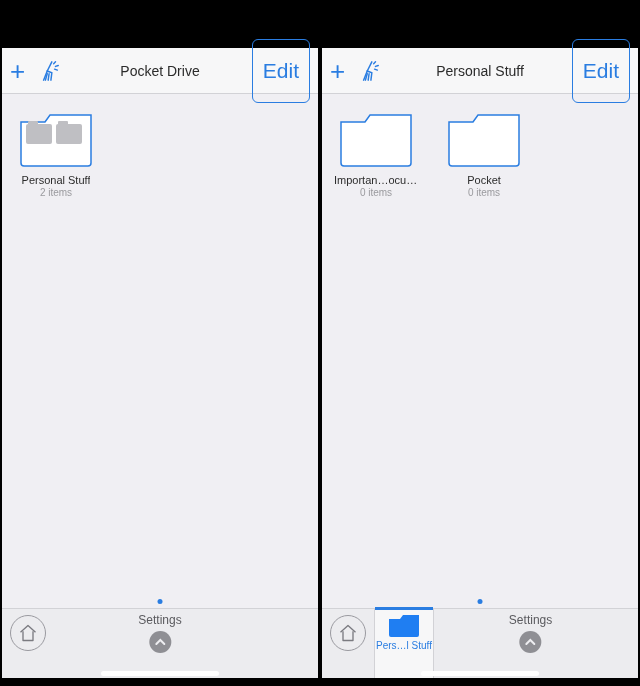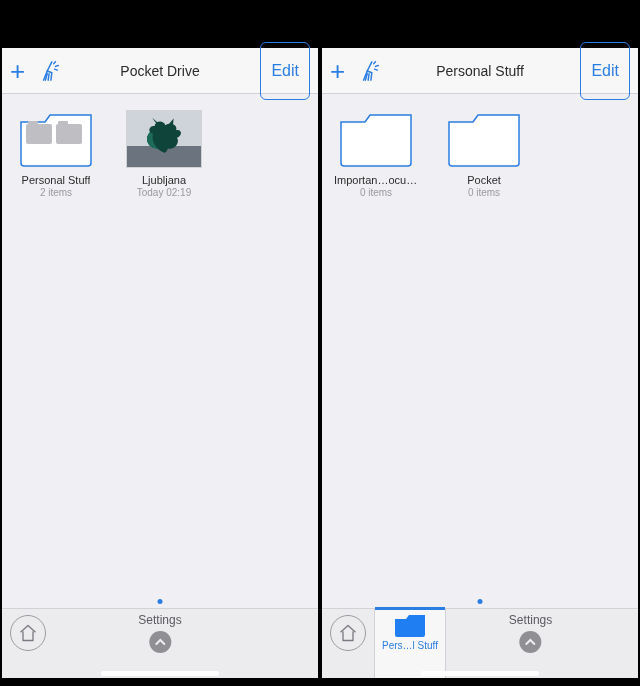--- a/index.html
+++ b/index.html
@@ -43,21 +43,21 @@
     text-align: center;
     font-size: 14px; color: #2b2b2b;
     pointer-events: none;
   }
   .nav-right { margin-left: auto; }
   .edit-btn {
     border: 1.5px solid #2a7de1;
     color: #2a7de1;
     background: transparent;
     border-radius: 6px;
-    font-size: 16px;
+    font-size: 21px;
     padding: 19px 10px;
   }
   
   .content { flex: 1; position: relative; overflow: hidden; }
   .grid {
     display: flex;
     gap: 24px;
     padding: 16px 12px;
   }
   .item {
@@ -120,21 +120,21 @@
   }
   .bottom-center .label { font-size: 12px; color: #5a5a5e; }
   .bottom-center .chev {
     width: 22px; height: 22px; margin: 4px auto 0;
     border-radius: 50%;
     background: #8f8f94;
     display: flex; align-items: center; justify-content: center;
   }
   .bottom-center .chev svg { width: 12px; height: 12px; display: block; }
   .tab-active {
-    position: absolute; left: 52px; top: 0; bottom: 0; width: 72px;
+    position: absolute; left: 52px; top: 0; bottom: 0; width: 60px;
     background: #f7f7f8;
     border-left: 1px solid #d2d2d6;
     border-right: 1px solid #d2d2d6;
     display: flex; flex-direction: column; align-items: center; justify-content: flex-start;
     padding-top: 2px;
   }
   .tab-active .bar { position: absolute; top: -2px; left: 0; right: 0; height: 3px; background: #2a7de1; }
   .tab-active .folder-icon svg { width: 34px; height: 28px; display: block; }
   .tab-active .tab-label { font-size: 10px; color: #2a7de1; margin-top: 1px; }
   .secondary-center { left: 66%; }
@@ -183,35 +183,20 @@
                   <path fill="#ffffff" stroke="#2a7de1" stroke-width="1.5" d="M3 12 h24 l5 -7 h41 v48 a3 3 0 0 1 -3 3 H6 a3 3 0 0 1 -3 -3 Z"></path>
                 </svg>
               <div class="mini-folders">
                 <div class="mini"></div>
                   <div class="mini"></div>
               </div>
             </div>
             <div class="item-title">Personal Stuff</div>
             <div class="item-sub">2 items</div>
           </div>
-          <div class="item">
-            <div class="thumb image-thumb">
-              <div class="dragon">
-                <svg viewBox="0 0 100 100">
-                    <g fill="#0f443a">
-                      <path d="M50 88 C30 80 20 60 24 42 C10 40 14 22 28 24 C30 10 50 10 54 22 C66 14 84 20 80 34 C94 30 96 48 82 52 C90 64 76 82 60 78 C58 86 52 90 50 88 Z"></path>
-                      <path d="M60 22 L74 6 L72 24 Z"></path>
-                      <path d="M34 20 L22 4 L38 18 Z"></path>
-                    </g>
-                  </svg>
-              </div>
-            </div>
-            <div class="item-title">Ljubljana</div>
-            <div class="item-sub">Today 02:19</div>
-          </div>
         </div>
         <div class="page-dot"></div>
       </div>
 
       <div class="bottombar">
         <div class="home-circle">
           <svg viewBox="0 0 24 24">
               <g fill="none" stroke="#7a7a80" stroke-width="1.6" stroke-linejoin="round">
                 <path d="M3 11 L12 3 L21 11"></path>
                 <path d="M6 10 V21 H18 V10"></path>

